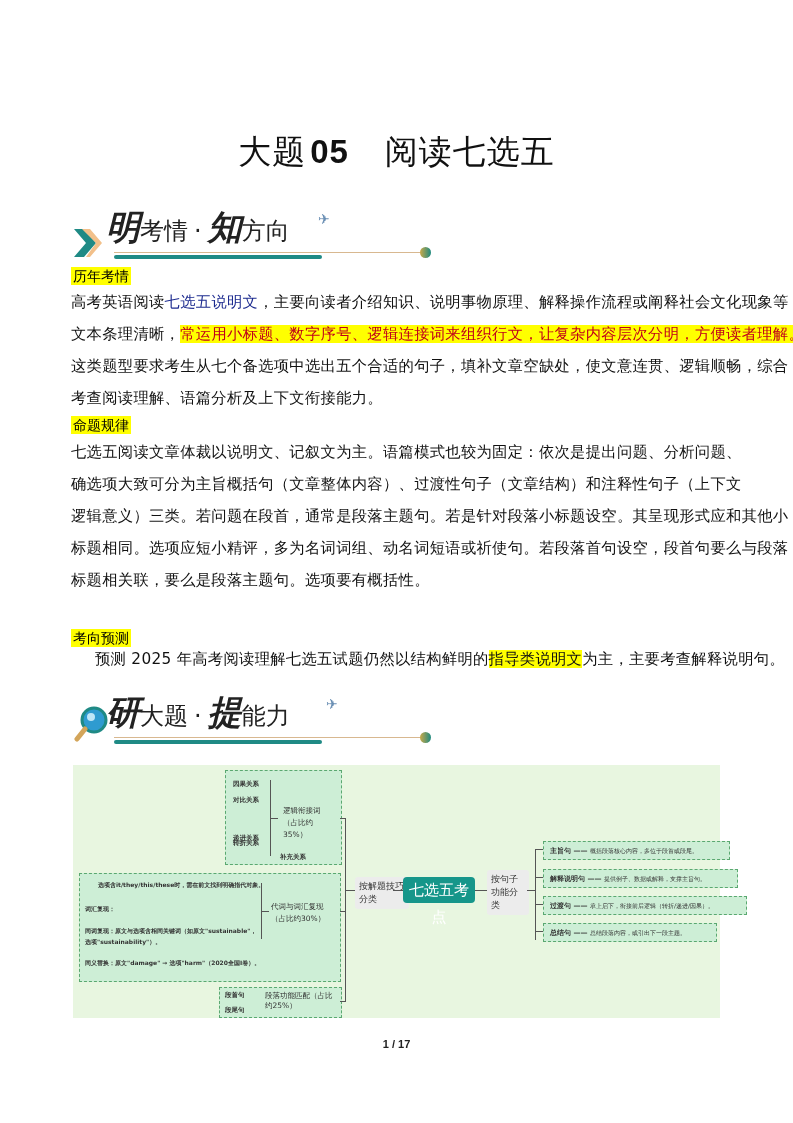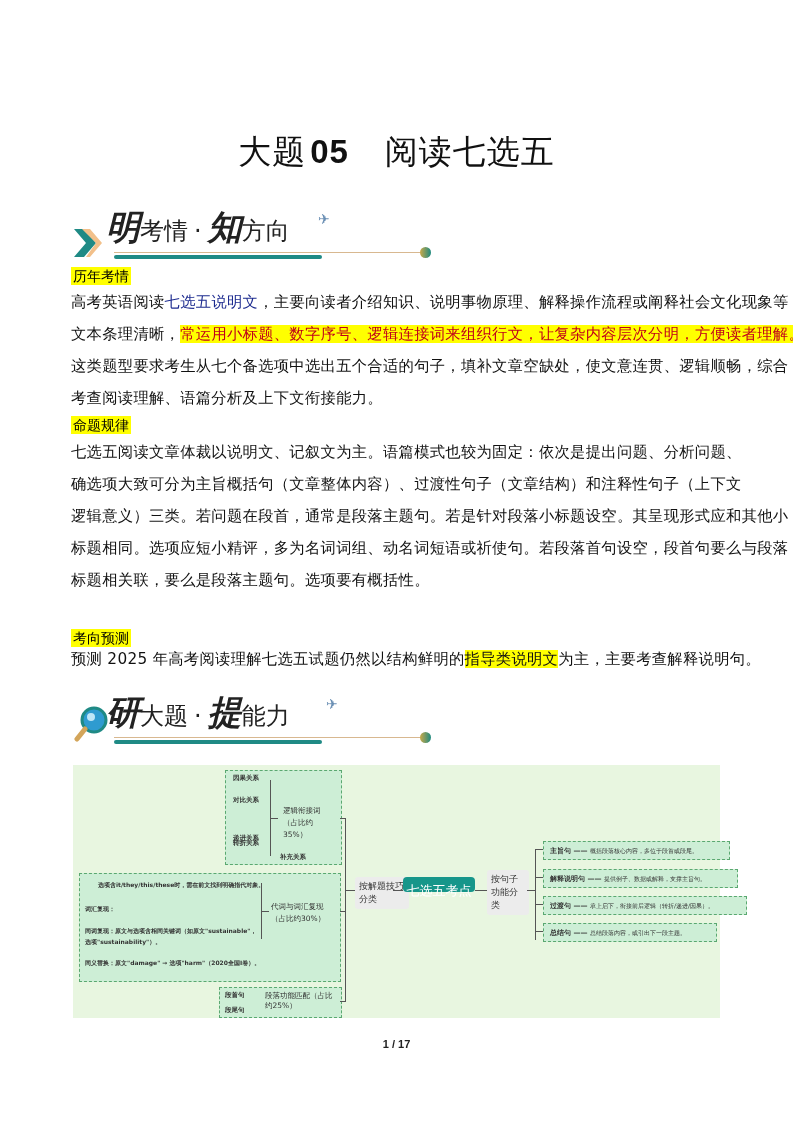--- a/index.html
+++ b/index.html
@@ -26,22 +26,22 @@
   .para p { margin:0; white-space:nowrap; }
   .blue { color:#1d2b8f; }
   .hl-red { background:#ffff00; color:#c0001a; }
   .hl { background:#ffff00; }
 
   .mindmap { position:absolute; left:73px; top:765px; width:647px; height:253px; background:#e8f6e0; }
   .mm-box { position:absolute; border:1px dashed #5aa870; background:#cdeed6; }
   .mm-t { position:absolute; font-size:6.5px; color:#333; white-space:nowrap; font-weight:bold; }
   .mm-mid { position:absolute; font-size:8px; color:#333; line-height:12px; }
   .mm-line { position:absolute; background:#555; }
-  .center-node { position:absolute; left:330px; top:112px; width:72px; height:15px; background:#16968a; color:#fff;
-                 border-radius:4px; font-size:13px; text-align:center; line-height:27px; }
+  .center-node { position:absolute; left:330px; top:112px; width:72px; height:26px; background:#16968a; color:#fff;
+                 border-radius:4px; font-size:15px; text-align:center; line-height:27px; }
   .cat-node { position:absolute; background:#ececec; font-size:9px; line-height:13px; color:#333; padding:3px 4px; border-radius:3px; }
 
   .footer { position:absolute; top:1038px; left:0; width:793px; text-align:center; font-size:11px; font-weight:bold;
             font-family:"Liberation Sans", sans-serif; color:#222; }
 </style>
 </head>
 <body>
 
 <div class="page-title">
   <span>大题</span><span class="num">05</span><span>阅读七选五</span>
@@ -72,21 +72,21 @@
 <div class="label-hl" style="top:416px;">命题规律</div>
 <div class="para" style="top:436px;">
   <p>七选五阅读文章体裁以说明文、记叙文为主。语篇模式也较为固定：依次是提出问题、分析问题、</p>
   <p>确选项大致可分为主旨概括句（文章整体内容）、过渡性句子（文章结构）和注释性句子（上下文</p>
   <p>逻辑意义）三类。若问题在段首，通常是段落主题句。若是针对段落小标题设空。其呈现形式应和其他小</p>
   <p>标题相同。选项应短小精评，多为名词词组、动名词短语或祈使句。若段落首句设空，段首句要么与段落</p>
   <p>标题相关联，要么是段落主题句。选项要有概括性。</p>
 </div>
 
 <div class="label-hl" style="top:629px;">考向预测</div>
-<div class="para" style="top:643px;">
+<div class="para" style="top:643px;margin-left:24px;">
   <p><span>预测 2025 年高考阅读理解七选五试题仍然以结构鲜明的</span><span class="hl">指导类说明文</span><span>为主，主要考查解释说明句。</span></p>
 </div>
 
 <div class="sec-banner" style="top:690px;">
   <svg class="mag" viewBox="0 0 34 36">
     <circle cx="20" cy="14" r="12" fill="#2f9bd0" stroke="#1f8a85" stroke-width="3"></circle>
     <circle cx="17" cy="11" r="4" fill="#bfe6f7"></circle>
     <line x1="11" y1="23" x2="3" y2="33" stroke="#d3a55a" stroke-width="5" stroke-linecap="round"></line>
   </svg>
   <div class="heading">
@@ -94,21 +94,21 @@
   </div>
   <span class="plane" style="left:256px;">✈</span>
   <div class="thin-line"></div>
   <div class="thick-line" style="width:208px;"></div>
   <div class="ball"></div>
 </div>
 
 <div class="mindmap">
 
   <div class="mm-box" style="left:152px;top:5px;width:115px;height:93px;"></div>
-  <div class="mm-t" style="left:160px;top:9px;">因果关系</div>
+  <div class="mm-t" style="left:160px;top:15px;">因果关系</div>
   <div class="mm-t" style="left:160px;top:31px;">对比关系</div>
   <div class="mm-t" style="left:160px;top:50px;margin-top:24px;">转折关系</div>
   <div class="mm-t" style="left:160px;top:69px;">递进关系</div>
   <div class="mm-t" style="left:160px;top:88px;margin-left:47px;">补充关系</div>
   <div class="mm-line" style="left:197px;top:15px;width:1px;height:76px;"></div>
   <div class="mm-line" style="left:197px;top:53px;width:8px;height:1px;"></div>
   <div class="mm-mid" style="left:210px;top:40px;width:48px;font-size:7.5px;">逻辑衔接词（占比约35%）</div>
 
   <div class="mm-box" style="left:6px;top:108px;width:260px;height:107px;"></div>
   <div class="mm-t" style="left:25px;top:116px;font-size:6px;">选项含it/they/this/these时，需在前文找到明确指代对象。</div>

